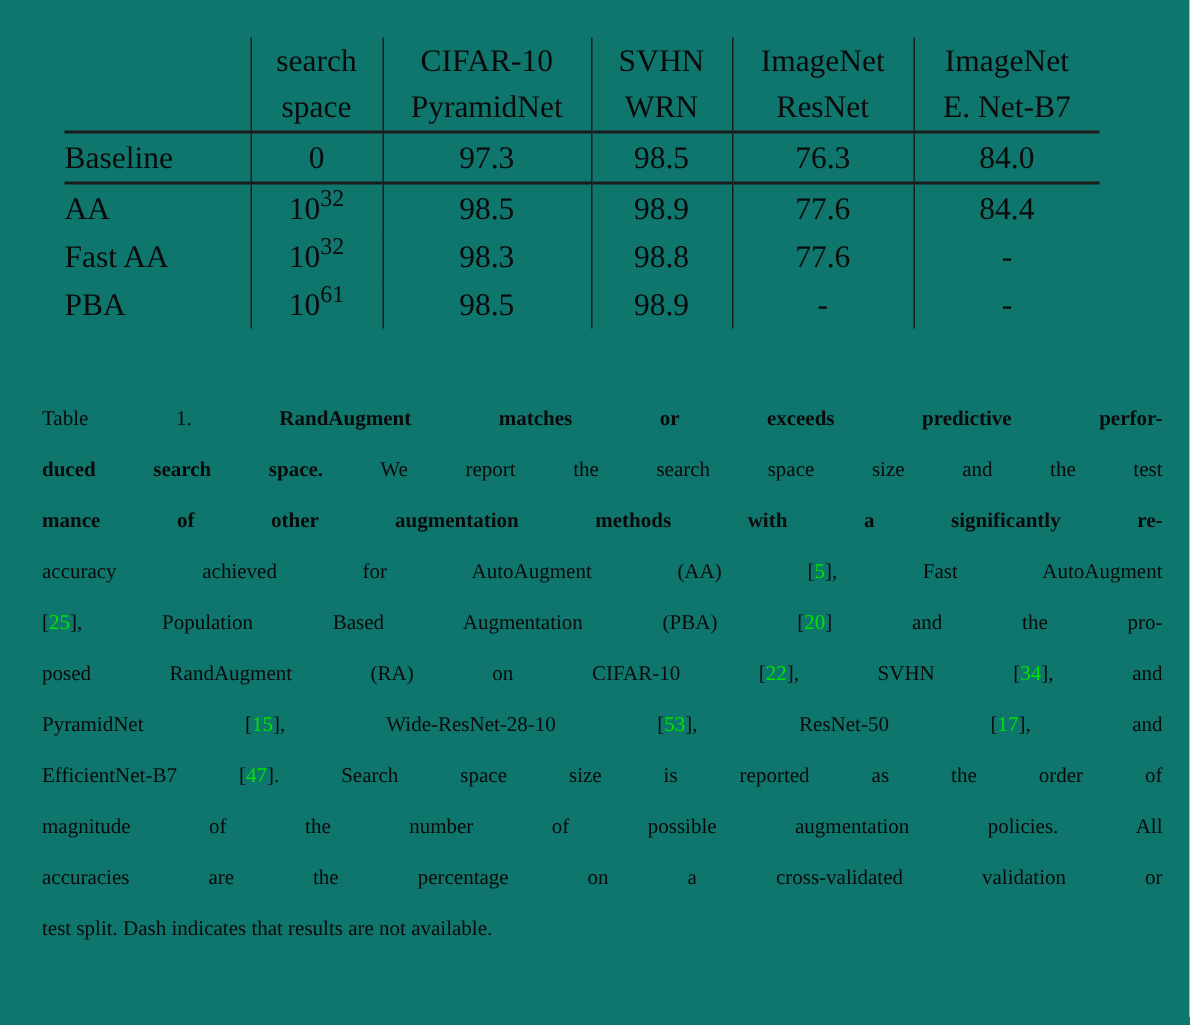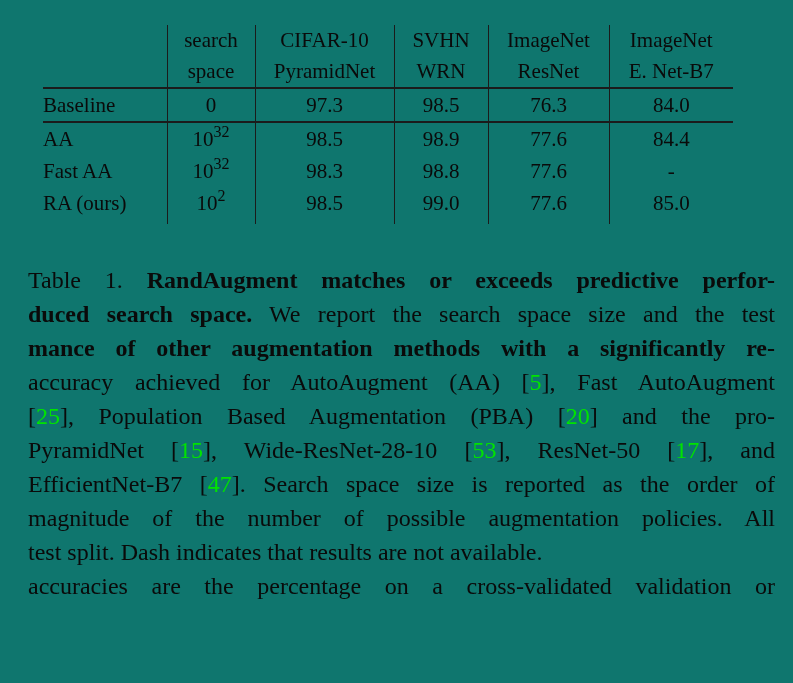--- a/index.html
+++ b/index.html
@@ -35,21 +35,21 @@
   tbody td { height: 32px; margin-left: 28px; }
   tr.last-row td { padding-bottom: 5px; }
   sup.exp { font-size: 16px; line-height: 0; position: relative; top: -1px; }
 
   
   .caption {
     position: absolute;
     left: 28px;
     top: 263px;
     width: 747px;
-    font-size: 24px;
+    font-size: 14px;
     line-height: 34px;
   }
   .cap-line { text-align: justify; text-align-last: justify; white-space: normal; }
   .cap-line.last { text-align-last: left; }
   .bold { font-weight: bold; }
   .cite { color: #00e400; }
 </style>
 </head>
 <body>
 
@@ -111,38 +111,39 @@
             <td class="vline num">84.4</td>
           </tr>
           <tr>
             <td class="label-cell">Fast AA</td>
             <td class="vline num"><span>10</span><sup class="exp">32</sup></td>
             <td class="vline num">98.3</td>
             <td class="vline num">98.8</td>
             <td class="vline num">77.6</td>
             <td class="vline num">-</td>
           </tr>
-          <tr class="last-row">
-            <td class="label-cell">RA (ours)</td>
-            <td class="vline num"><span>10</span><sup class="exp">2</sup></td>
+          <tr>
+            <td class="label-cell">PBA</td>
+            <td class="vline num"><span>10</span><sup class="exp">61</sup></td>
             <td class="vline num">98.5</td>
-            <td class="vline num">99.0</td>
-            <td class="vline num">77.6</td>
-            <td class="vline num">85.0</td>
+            <td class="vline num">98.9</td>
+            <td class="vline num">-</td>
+            <td class="vline num">-</td>
           </tr>
         </tbody>
     </table>
   </div>
 
   <div class="caption">
       <div class="cap-line"><span>Table 1. </span><span class="bold">RandAugment matches or exceeds predictive perfor-</span></div>
       <div class="cap-line"><span class="bold">duced search space.</span><span> We report the search space size and the test</span></div>
       <div class="cap-line"><span class="bold">mance of other augmentation methods with a significantly re-</span></div>
       <div class="cap-line"><span>accuracy achieved for AutoAugment (AA) </span><span>[<span class="cite">5</span>]</span><span>, Fast AutoAugment</span></div>
       <div class="cap-line"><span>[<span class="cite">25</span>]</span><span>, Population Based Augmentation (PBA) </span><span>[<span class="cite">20</span>]</span><span> and the pro-</span></div>
+      <div class="cap-line"><span>posed RandAugment (RA) on CIFAR-10 </span><span>[<span class="cite">22</span>]</span><span>, SVHN </span><span>[<span class="cite">34</span>]</span><span>, and</span></div>
       <div class="cap-line"><span>PyramidNet </span><span>[<span class="cite">15</span>]</span><span>, Wide-ResNet-28-10 </span><span>[<span class="cite">53</span>]</span><span>, ResNet-50 </span><span>[<span class="cite">17</span>]</span><span>, and</span></div>
       <div class="cap-line"><span>EfficientNet-B7 </span><span>[<span class="cite">47</span>]</span><span>. Search space size is reported as the order of</span></div>
       <div class="cap-line"><span>magnitude of the number of possible augmentation policies. All</span></div>
+      <div class="cap-line"><span>accuracies are the percentage on a cross-validated validation or</span></div>
       <div class="cap-line last"><span>test split. Dash indicates that results are not available.</span></div>
-      <div class="cap-line"><span>accuracies are the percentage on a cross-validated validation or</span></div>
     </div>
 
 </div>
 
 </body></html>

